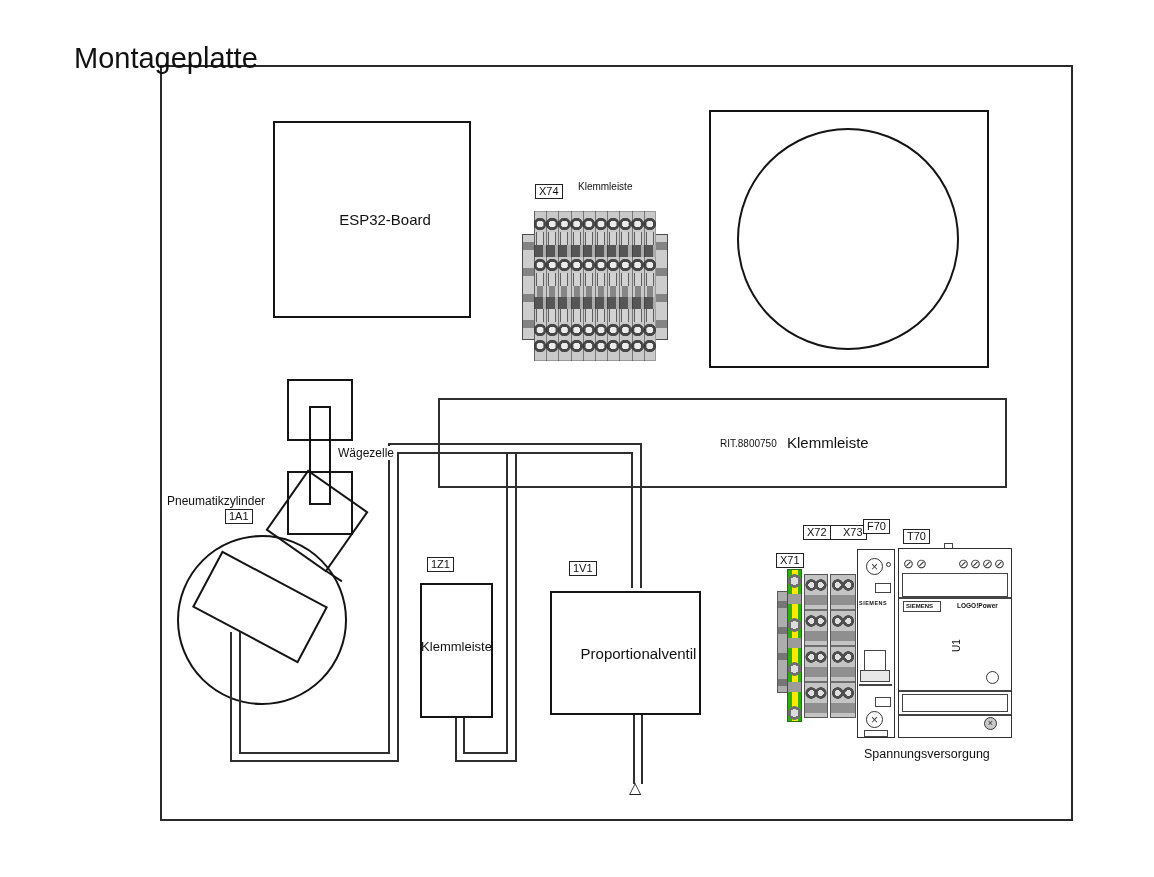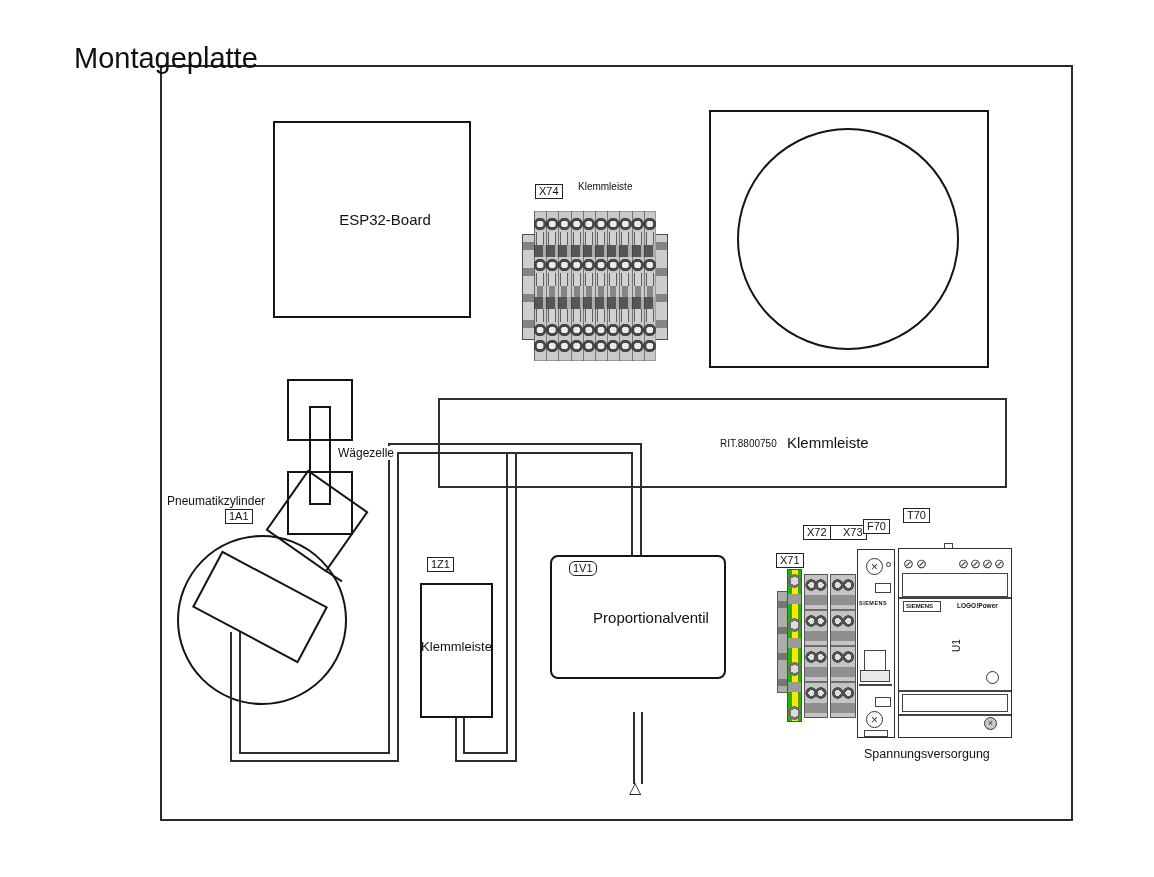--- a/index.html
+++ b/index.html
@@ -109,21 +109,21 @@
     <div class="k-row k-circ"></div>
     <div class="kl-grid"></div>
   </div>
 
   <div class="box" style="left:709px;top:110px;width:280px;height:258px;"></div>
   <div class="abs" style="left:737px;top:128px;width:222px;height:222px;border:2px solid #141414;border-radius:50%;box-sizing:border-box;"></div>
 
   <div class="wbox" style="left:420px;top:583px;width:73px;height:135px;border-width:2.5px;"></div>
   <div class="txt" style="left:396px;top:639px;width:121px;text-align:center;font-size:13px;">Klemmleiste</div>
 
-  <div class="wbox center" style="left:550px;top:555px;width:176px;height:124px;border-width:2.5px;border-radius:8px;">
+  <div class="wbox center" style="left:550px;top:591px;width:151px;height:124px;border-width:2.5px;">
     <span style="font-size:15px;">Proportionalventil</span>
   </div>
 
   <div class="strip0"></div>
   <div class="gnd"></div>
   <div class="tcol" style="left:804px;width:24px;"></div>
   <div class="tcol" style="left:830px;width:26px;"></div>
 
   <div class="panel" style="left:857px;top:549px;width:38px;height:189px;"></div>
   <div class="screw" style="left:866px;top:558px;">
@@ -170,23 +170,23 @@
 
   <div class="txt" style="left:720px;top:438px;font-size:10px;">RIT.8800750</div>
   <div class="txt" style="left:787px;top:434px;font-size:15px;">Klemmleiste</div>
 
   <div class="txt" style="left:338px;top:446px;font-size:12px;background:#fff;">Wägezelle</div>
 
   <div class="txt" style="left:167px;top:494px;font-size:12px;">Pneumatikzylinder</div>
   <div class="lblbox" style="left:225px;top:509px;">1A1</div>
 
   <div class="lblbox" style="left:427px;top:557px;">1Z1</div>
-  <div class="lblbox" style="left:569px;top:561px;border-radius:6px;">1V1</div>
+  <div class="lblbox" style="left:569px;top:561px;">1V1</div>
 
   <div class="lblbox" style="left:776px;top:553px;">X71</div>
   <div class="lblbox" style="left:803px;top:525px;">X72</div>
   <div class="lblbox" style="left:830px;top:525px;padding-left:12px;">X73</div>
   <div class="lblbox" style="left:863px;top:519px;">F70</div>
-  <div class="lblbox" style="left:903px;top:508px;">T70</div>
+  <div class="lblbox" style="left:903px;top:529px;">T70</div>
 
   <div class="txt" style="left:864px;top:747px;font-size:12.5px;">Spannungsversorgung</div>
 
 </div>
 
 </body></html>

